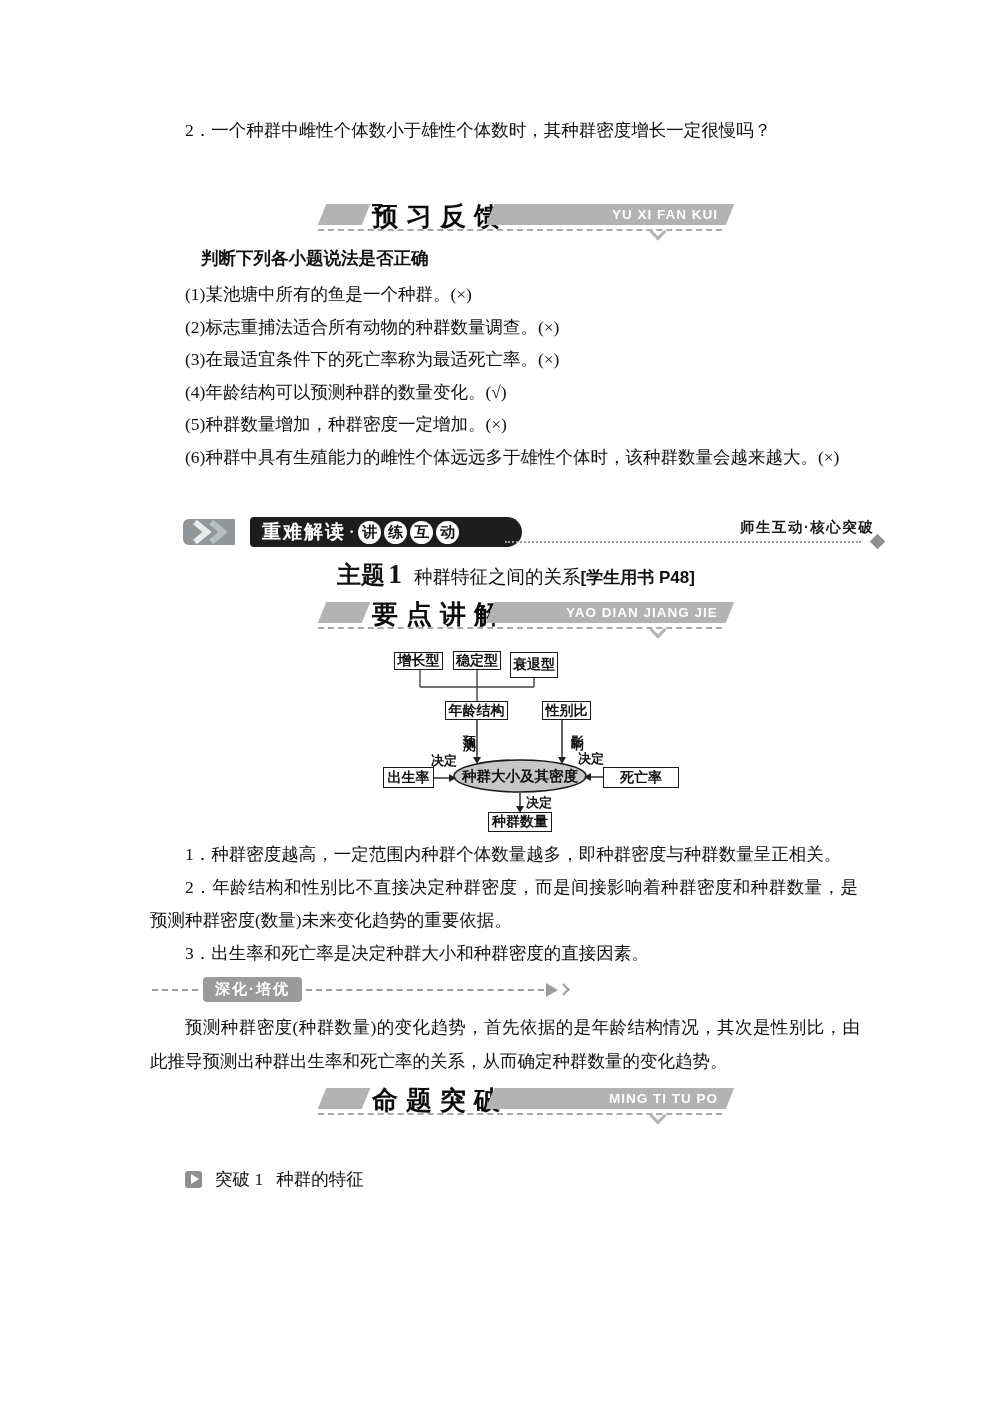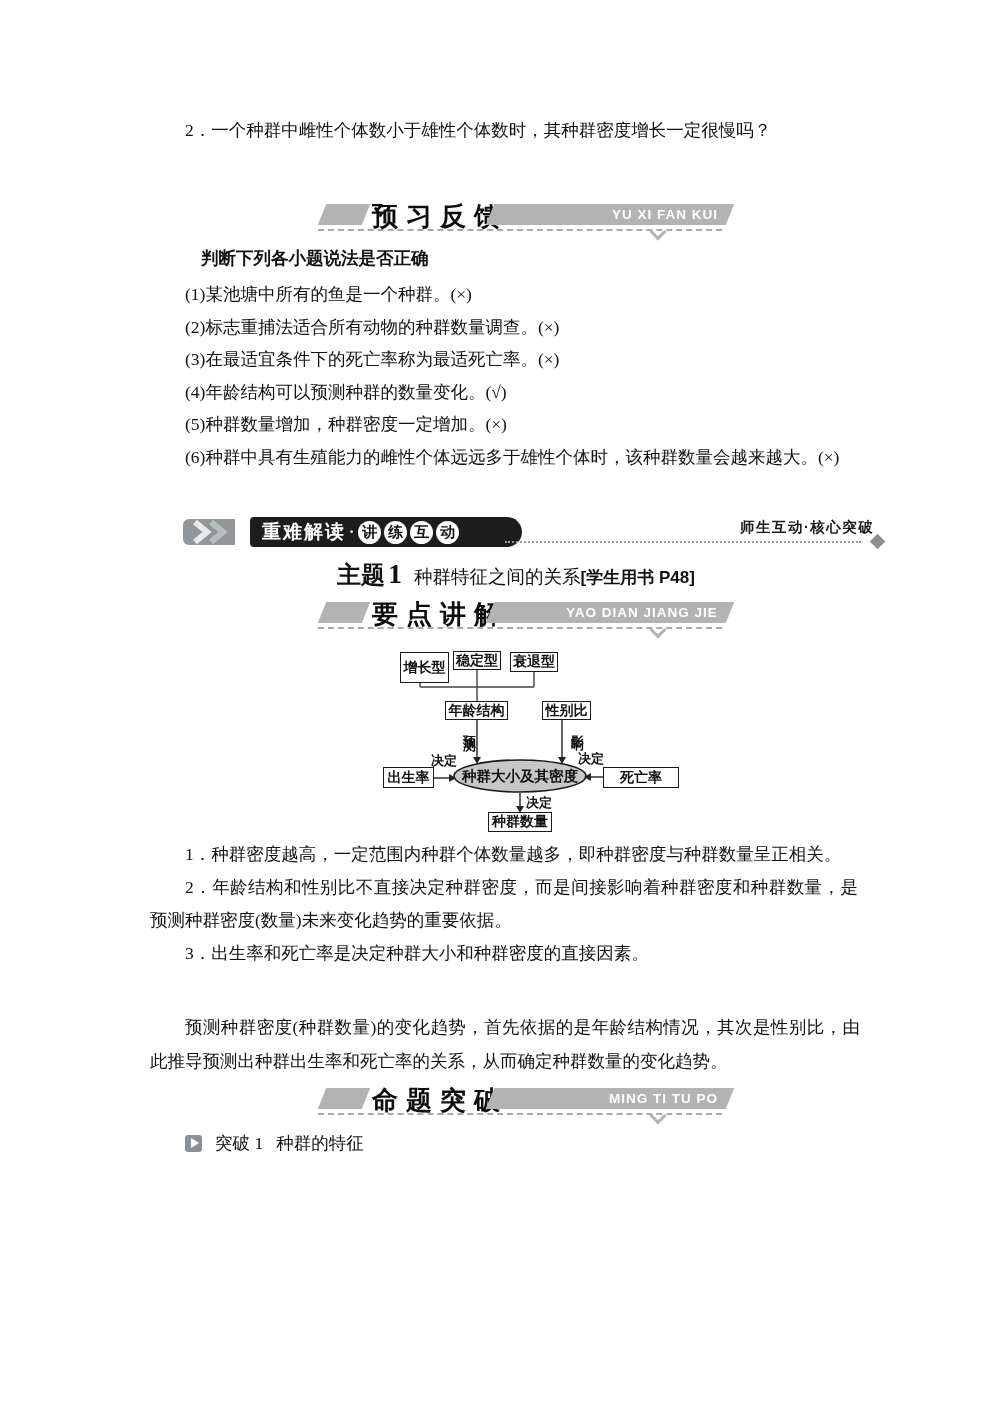--- a/index.html
+++ b/index.html
@@ -70,21 +70,21 @@
   .sh-tag{position:absolute;left:53px;top:1px;background:#9b9b9b;color:#ffffff;border-radius:4px;
           font-family:"Liberation Sans","DejaVu Sans",sans-serif;font-weight:bold;font-size:15px;
           padding:3px 12px;letter-spacing:2px;}
   .sh-dash2{position:absolute;left:156px;top:13px;width:238px;border-top:2px dashed #9c9c9c;}
   .sh-arrow{position:absolute;left:396px;top:7px;width:0;height:0;border-left:12px solid #9c9c9c;
             border-top:7px solid transparent;border-bottom:7px solid transparent;}
   .sh-arrow2{position:absolute;left:409px;top:9px;width:7px;height:7px;
              border-right:2.5px solid #9c9c9c;border-bottom:2.5px solid #9c9c9c;transform:rotate(-45deg);}
 
   
-  .btrow{position:absolute;left:185px;top:1131px;display:flex;align-items:center;gap:13px;}
+  .btrow{position:absolute;left:185px;top:1167px;display:flex;align-items:center;gap:13px;}
   .bt-icon{width:17px;height:17px;background:#8a9094;border-radius:3px;display:flex;align-items:center;
            justify-content:center;flex:none;}
   .bt-icon i{display:block;width:0;height:0;border-left:8px solid #ffffff;
              border-top:5px solid transparent;border-bottom:5px solid transparent;margin-left:3px;}
   .bt-label{font-size:17.5px;}
   .bt-title{font-size:17.5px;}
 
   .question{font-family:"Liberation Sans","DejaVu Sans",sans-serif;font-size:17px;line-height:29px;
             text-align:justify;color:#161616;}
 </style>
@@ -159,42 +159,49 @@
       <line x1="64" y1="133" x2="79" y2="133" stroke="#222" stroke-width="1.4"></line>
       <polygon points="79,129 79,137 86,133" fill="#222"></polygon>
 
       <line x1="233" y1="132" x2="221" y2="132" stroke="#222" stroke-width="1.4"></line>
       <polygon points="221,128 221,136 214,132" fill="#222"></polygon>
 
       <line x1="150" y1="148" x2="150" y2="161" stroke="#222" stroke-width="1.4"></line>
       <polygon points="146,161 154,161 150,168" fill="#222"></polygon>
     </svg>
 
-    <div class="dg-box" style="left:30px;top:7px;width:49px;height:31px;">增长型</div>
+    <div class="dg-box" style="left:24px;top:7px;width:49px;height:18px;">增长型</div>
     <div class="dg-box" style="left:83px;top:6px;width:48px;height:19px;">稳定型</div>
-    <div class="dg-box" style="left:140px;top:7px;width:48px;height:20px;">衰退型</div>
+    <div class="dg-box" style="left:140px;top:7px;width:48px;height:26px;">衰退型</div>
     <div class="dg-box" style="left:75px;top:56px;width:63px;height:19px;">年龄结构</div>
     <div class="dg-box" style="left:172px;top:56px;width:49px;height:19px;">性别比</div>
     <div class="dg-box" style="left:13px;top:122px;width:51px;height:21px;">出生率</div>
     <div class="dg-box" style="left:233px;top:122px;width:76px;height:21px;text-align:right;">死亡率</div>
     <div class="dg-box" style="left:118px;top:167px;width:64px;height:20px;">种群数量</div>
 
     <div class="dg-ellipse-text">种群大小及其密度</div>
 
     <div class="dg-lab dg-vert" style="left:90px;top:80px;">预测</div>
     <div class="dg-lab dg-vert" style="left:198px;top:80px;">影响</div>
     <div class="dg-lab" style="left:61px;top:107px;">决定</div>
     <div class="dg-lab" style="left:208px;top:105px;">决定</div>
     <div class="dg-lab" style="left:156px;top:149px;">决定</div>
   </div>
 
   <div class="abs para" style="left:150px;top:838px;width:708px;">1．种群密度越高，一定范围内种群个体数量越多，即种群密度与种群数量呈正相关。</div>
   <div class="abs para" style="left:150px;top:871px;width:708px;">2．年龄结构和性别比不直接决定种群密度，而是间接影响着种群密度和种群数量，是预测种群密度(数量)未来变化趋势的重要依据。</div>
   <div class="abs para" style="left:150px;top:937px;width:708px;">3．出生率和死亡率是决定种群大小和种群密度的直接因素。</div>
 
+  <div class="shenhua">
+    <div class="sh-dash1"></div>
+    <div class="sh-tag">深化·培优</div>
+    <div class="sh-dash2"></div>
+    <div class="sh-arrow"></div>
+    <div class="sh-arrow2"></div>
+  </div>
 
   <div class="abs para" style="left:150px;top:1010px;width:710px;line-height:34px;">预测种群密度(种群数量)的变化趋势，首先依据的是年龄结构情况，其次是性别比，由此推导预测出种群出生率和死亡率的关系，从而确定种群数量的变化趋势。</div>
 
   <div class="hbanner" style="top:1086px;">
     <div class="pg-left"></div>
     <div class="hb-title">命题突破</div>
     <div class="pg-right"><span>MING TI TU PO</span></div>
     <div class="hb-dash"></div>
     <div class="hb-v"></div>
   </div>

